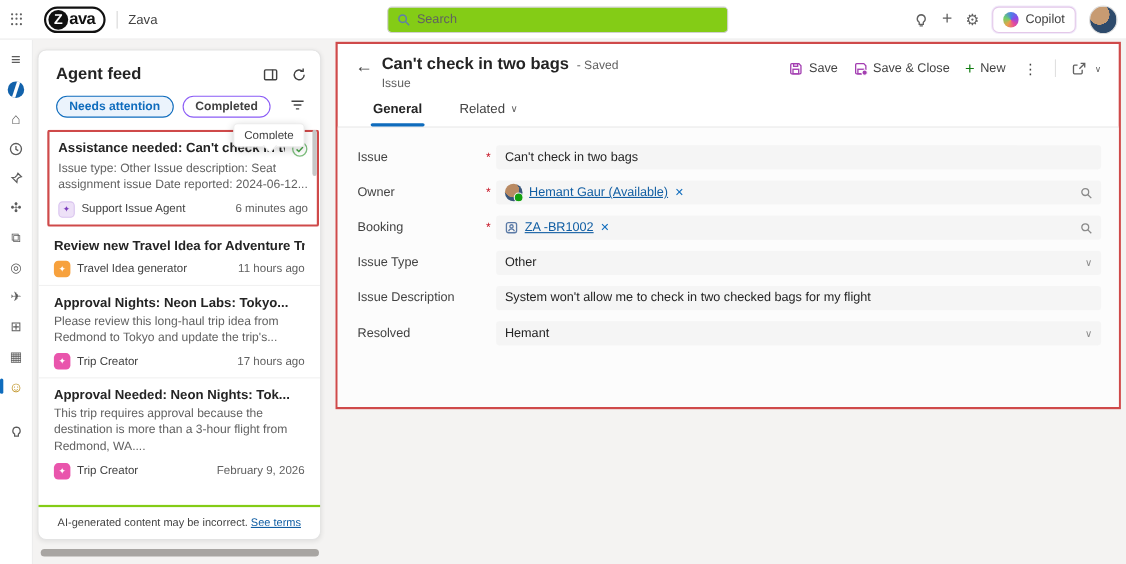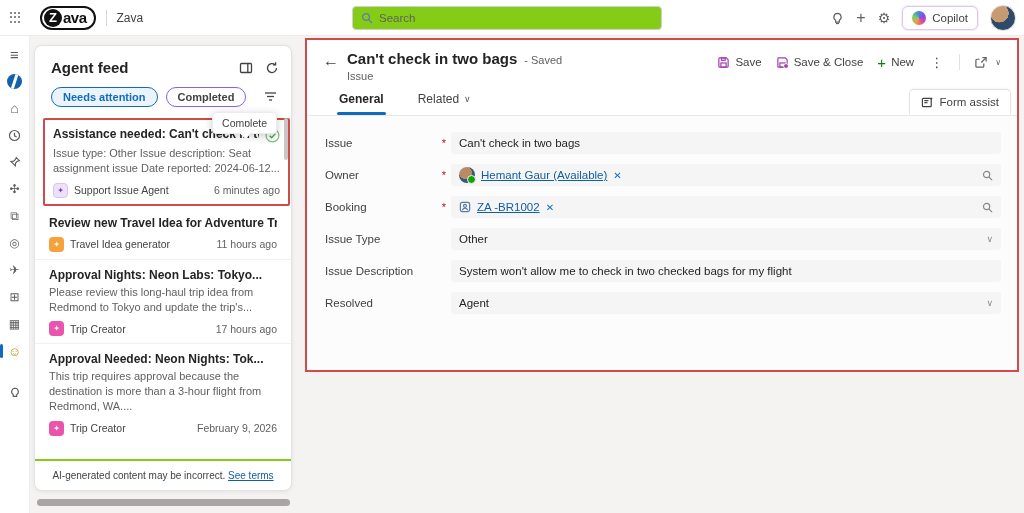--- a/index.html
+++ b/index.html
@@ -352,29 +352,20 @@
   </div>
 
   <div class="tabstrip">
     <span class="tab active">
       <span>General</span>
     </span>
     <span class="tab">
       <span>Related</span>
       <span class="chev">∨</span>
     </span>
-    <span class="form-assist">
-      <svg class="ic" width="13" height="13" viewBox="0 0 14 14" style="color:#424242">
-          <rect x="1.5" y="2.5" width="9.5" height="9" rx="1"></rect>
-          <line x1="3.5" y1="5" x2="8" y2="5"></line>
-          <line x1="3.5" y1="7.2" x2="7" y2="7.2"></line>
-          <path d="M11 1.2l.5 1.3 1.3.5-1.3.5-.5 1.3-.5-1.3-1.3-.5 1.3-.5z" fill="#424242" stroke="none"></path>
-        </svg>
-      <span>Form assist</span>
-    </span>
   </div>
 
   <div class="form-body">
 
     <div class="frow">
       <span class="flabel">Issue</span>
       <span class="freq on"></span>
       <div class="fbox">
         <span>Can't check in two bags</span>
       </div>
@@ -433,19 +424,19 @@
       <div class="fbox">
         <span>System won't allow me to check in two checked bags for my flight</span>
       </div>
     </div>
 
 
     <div class="frow">
       <span class="flabel">Resolved</span>
       <span class="freq"></span>
       <div class="fbox">
-        <span>Agent</span>
+        <span>Hemant</span>
         <span class="right-ic" style="font-size:9px">∨</span>
       </div>
     </div>
 
   </div>
 </div>
 
 </body></html>

